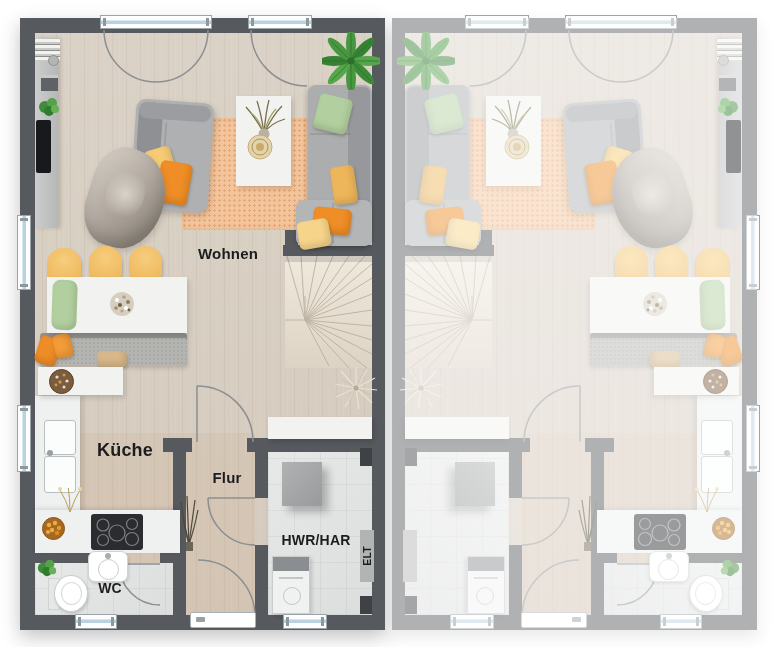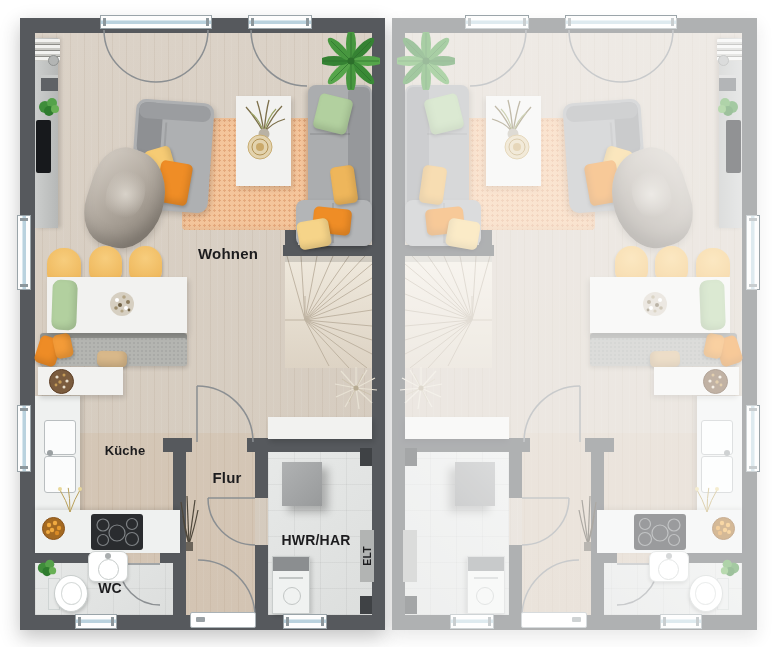--- a/index.html
+++ b/index.html
@@ -324,21 +324,21 @@
 
       <div class="win h" style="left:80px;top:-3px;width:112px;height:14px"></div>
       <div class="win h" style="left:228px;top:-3px;width:64px;height:14px"></div>
       <div class="win v" style="left:-3px;top:197px;width:14px;height:75px"></div>
       <div class="win v" style="left:-3px;top:387px;width:14px;height:67px"></div>
       <div class="win h" style="left:55px;top:596px;width:42px;height:15px"></div>
       <div class="win h" style="left:263px;top:596px;width:44px;height:15px"></div>
       <div class="threshold" style="left:170px;top:594px;width:66px;height:16px"></div>
 
       <div class="lbl" style="left:208px;top:235px;font-size:15px">Wohnen</div>
-      <div class="lbl" style="left:105px;top:432px;font-size:13px">Küche</div>
+      <div class="lbl" style="left:105px;top:432px;font-size:18px">Küche</div>
       <div class="lbl" style="left:207px;top:459px;font-size:15px">Flur</div>
       <div class="lbl" style="left:90px;top:570px;font-size:14px">WC</div>
       <div class="lbl" style="left:296px;top:522px;font-size:14px">HWR/HAR</div>
       <div class="lbl" style="left:347px;top:538px;font-size:10.5px;writing-mode:vertical-rl;transform:translate(-50%,-50%) rotate(180deg)">ELT</div>
     </div>
   </div>
 
   <div class="unit right">
       <div class="unit-inner">
       <div class="shell"></div>

